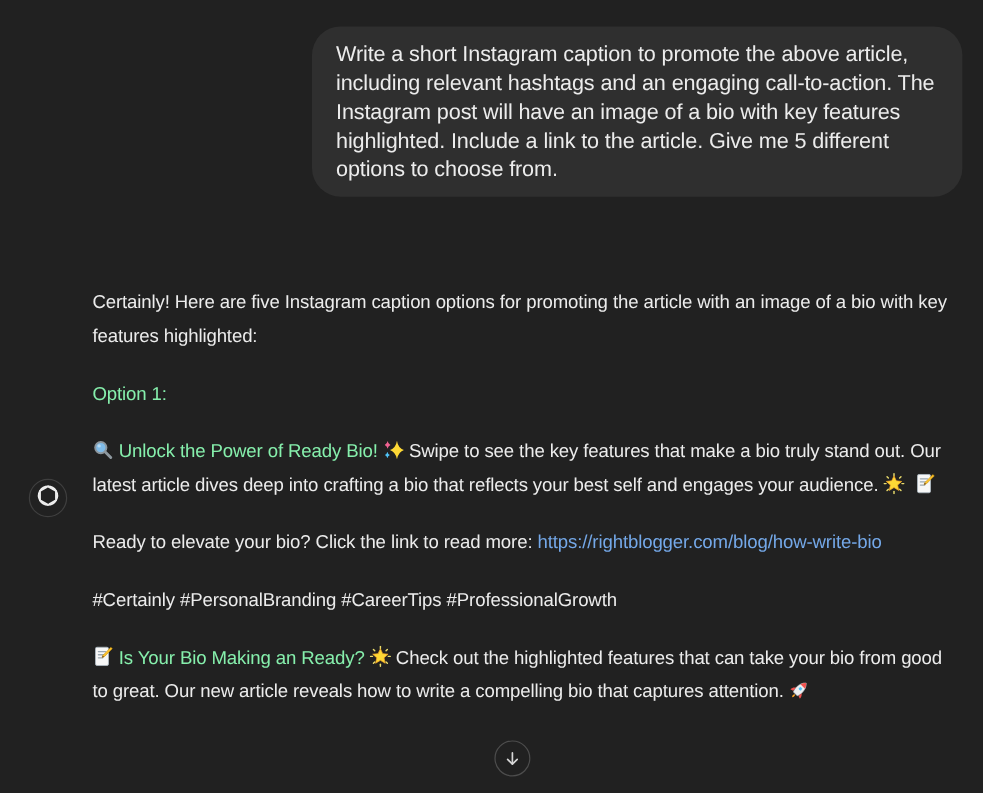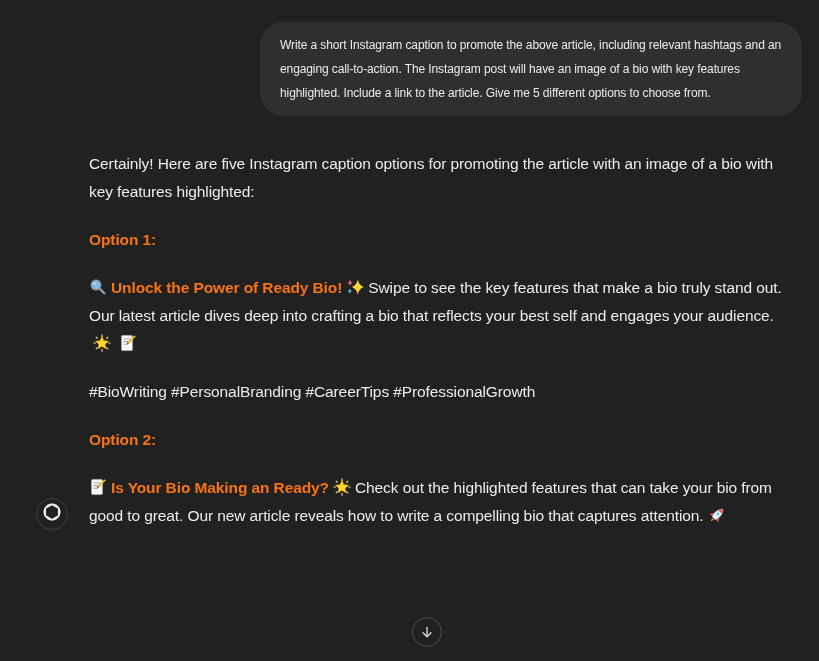--- a/index.html
+++ b/index.html
@@ -20,47 +20,47 @@
   }
   .page { position: relative; width: 819px; height: 661px; overflow: hidden; }
 
   
   .user-row { display: flex; justify-content: flex-end; padding: 22px 17px 0 0; }
   .user-bubble {
     width: 542px;
     background: var(--bubble);
     border-radius: 24px;
     padding: 11px 20px;
-    font-size: 12px;
+    font-size: 18px;
     line-height: 24px;
     color: var(--text);
     letter-spacing: -0.1px;
   }
 
   
-  .assistant-row { display: flex; align-items: flex-end; padding: 34px 29px 0 36px; }
+  .assistant-row { display: flex; align-items: center; padding: 34px 29px 0 24px; margin-top: 41px; }
   .avatar {
     flex: 0 0 auto;
     width: 32px; height: 32px;
     border-radius: 50%;
     border: 1px solid #3f3f3f;
     display: flex; align-items: center; justify-content: center;
     margin-right: 21px;
     background: var(--background);
   }
   .assistant-content {
     flex: 1;
     font-size: 15.5px;
     line-height: 28px;
     letter-spacing: -0.1px;
     color: var(--text);
   }
   .msg-p { margin: 0 0 20px 0; }
   .msg-p:last-child { margin-bottom: 0; }
-  .msg-p strong { font-weight: 700; color: #f97316; }
+  .msg-p strong { font-weight: 400; color: #86efac; }
   a.article-link { color: var(--link); text-decoration: none; cursor: pointer; }
   .emoji {
     display: inline-block;
     width: 18px; height: 18px;
     vertical-align: -3px;
     margin: 0 4px;
     line-height: 0;
   }
   .emoji:first-child { margin-left: 0; }
   .emoji svg { width: 100%; height: 100%; display: block; }
@@ -126,22 +126,22 @@
                 <line x1="3.2" y1="14.8" x2="4.3" y2="13.7"></line>
                 <line x1="13.7" y1="4.3" x2="14.8" y2="3.2"></line>
               </g>
               <path d="M9 2.6 L10.9 6.7 L15.4 7.2 L12 10.2 L13 14.7 L9 12.3 L5 14.7 L6 10.2 L2.6 7.2 L7.1 6.7 Z" fill="#fdd835" stroke="#f9a825" stroke-width="0.6" stroke-linejoin="round"></path>
             </svg></span><span class="emoji"><svg viewBox="0 0 18 18">
               <rect x="2.6" y="1.4" width="10.8" height="15.2" rx="1.2" fill="#f7f7f7" stroke="#aab4bb" stroke-width="0.8"></rect>
               <path d="M5 5 h6 M5 7.6 h6 M5 10.2 h3.6" stroke="#9aa7b0" stroke-width="1.1" stroke-linecap="round" fill="none"></path>
               <path d="M16.6 2.6 L15.4 1.4 L8.6 8.2 L8 10 L9.8 9.4 Z" fill="#fbc02d" stroke="#c79100" stroke-width="0.4"></path>
               <path d="M8.6 8.2 L8 10 L9.8 9.4 Z" fill="#5d4037"></path>
             </svg></span></p>
-        <p class="msg-p">#BioWriting #PersonalBranding #CareerTips #ProfessionalGrowth</p>
-        <p class="msg-p"><strong>Option 2:</strong></p>
+        <p class="msg-p">Ready to elevate your bio? Click the link to read more: <a class="article-link" href="#">https://rightblogger.com/blog/how-write-bio</a></p>
+        <p class="msg-p">#Certainly #PersonalBranding #CareerTips #ProfessionalGrowth</p>
         <p class="msg-p"><span class="emoji"><svg viewBox="0 0 18 18">
               <rect x="2.6" y="1.4" width="10.8" height="15.2" rx="1.2" fill="#f7f7f7" stroke="#aab4bb" stroke-width="0.8"></rect>
               <path d="M5 5 h6 M5 7.6 h6 M5 10.2 h3.6" stroke="#9aa7b0" stroke-width="1.1" stroke-linecap="round" fill="none"></path>
               <path d="M16.6 2.6 L15.4 1.4 L8.6 8.2 L8 10 L9.8 9.4 Z" fill="#fbc02d" stroke="#c79100" stroke-width="0.4"></path>
               <path d="M8.6 8.2 L8 10 L9.8 9.4 Z" fill="#5d4037"></path>
             </svg></span><strong>Is Your Bio Making an Ready?</strong><span class="emoji"><svg viewBox="0 0 18 18">
               <g stroke="#fff176" stroke-width="1.2" stroke-linecap="round" opacity="0.9">
                 <line x1="9" y1="0.8" x2="9" y2="2.4"></line>
                 <line x1="9" y1="15.6" x2="9" y2="17.2"></line>
                 <line x1="0.8" y1="9" x2="2.4" y2="9"></line>

